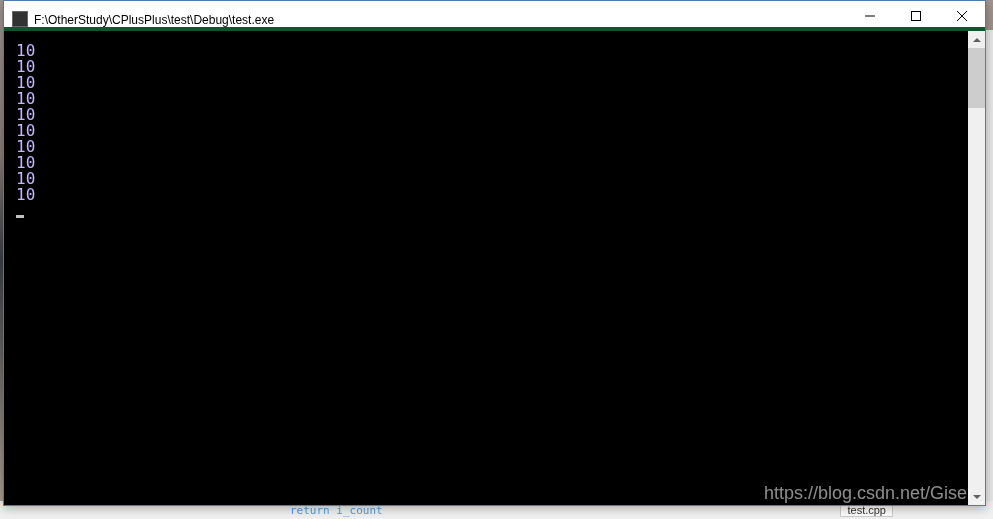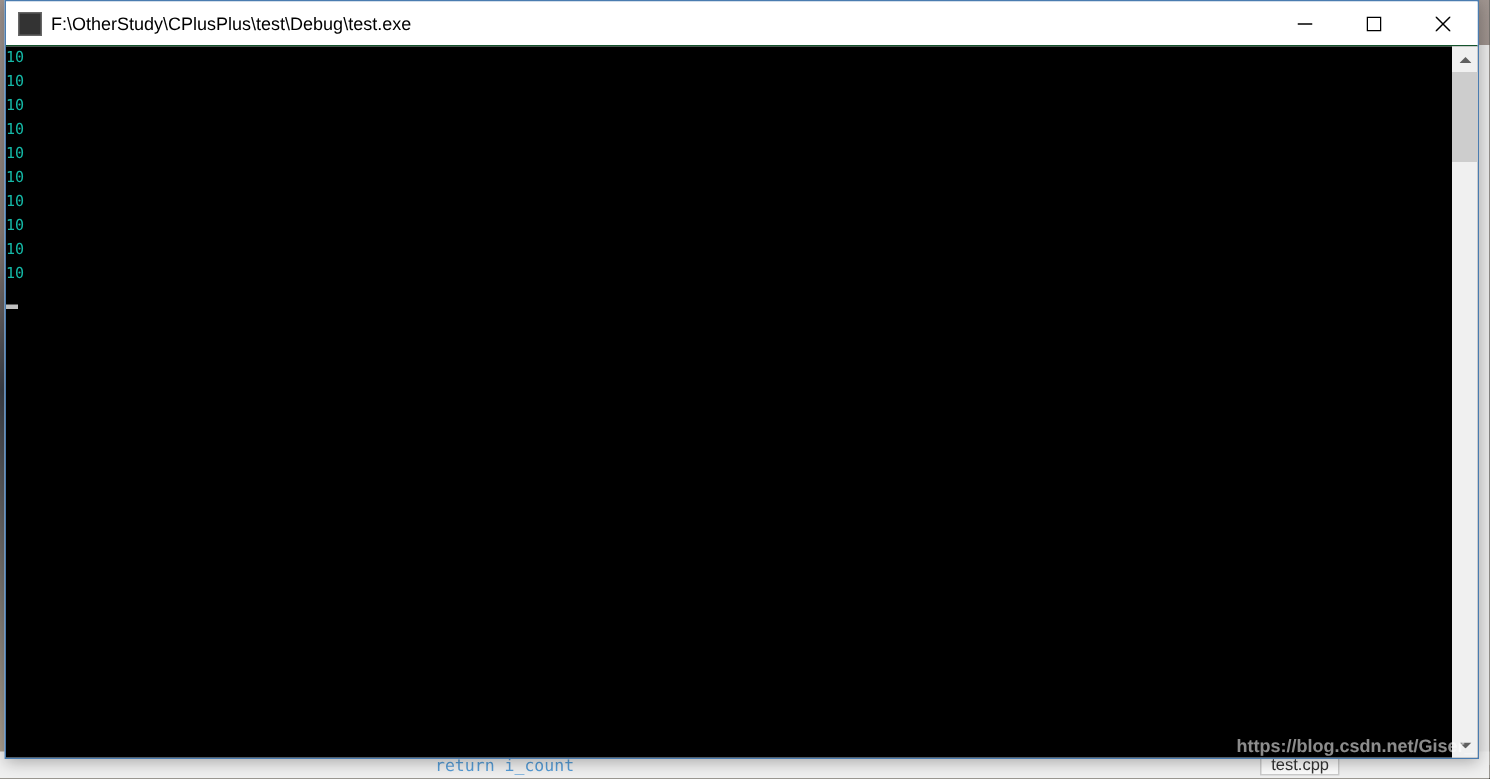--- a/index.html
+++ b/index.html
@@ -69,22 +69,22 @@
       background: #ffffff;
       border: 1px solid #4a7cb0;
       box-shadow: 0 2px 10px rgba(0,0,0,0.3);
       display: flex;
       flex-direction: column;
     }
     .titlebar {
       height: 30px;
       background: #ffffff;
       display: flex;
-      align-items: center;
-      border-bottom: 1px solid #14532d;
+      align-items: flex-end;
+      border-bottom: 4px solid #14532d;
     }
     .titlebar-icon {
       width: 16px;
       height: 16px;
       margin-left: 8px;
       margin-right: 6px;
       background: #333;
       border: 1px solid #666;
     }
     .titlebar-title {
@@ -113,25 +113,25 @@
       height: 10px;
     }
     .console-area {
       flex: 1;
       display: flex;
       background: #000000;
       position: relative;
     }
     .console-content {
       flex: 1;
-      padding: 0;
+      padding: 12px;
       font-family: "Consolas", "SimSun", monospace;
-      font-size: 10px;
+      font-size: 16px;
       line-height: 16px;
-      color: #14b8a6;
+      color: #c4b5fd;
       white-space: pre;
       overflow: hidden;
     }
     .console-line {
       height: 16px;
     }
     .cursor {
       display: inline-block;
       width: 8px;
       height: 3px;
@@ -166,24 +166,23 @@
       left: 0;
       width: 17px;
       height: 60px;
       background: #cdcdcd;
     }
     .watermark {
       position: absolute;
       bottom: 15px;
       right: 10px;
       color: rgba(255,255,255,0.55);
-      font-size: 12px;
+      font-size: 18px;
       font-family: Arial, sans-serif;
       pointer-events: none;
-      font-weight: bold;
     }
   </style>
 </head>
 <body>
 
 <div class="desktop-bg"></div>
 <div class="bg-side"></div>
 <div class="bg-strip">
   <span class="bg-code">return i_count</span>
   <span class="bg-tab">test.cpp</span>

